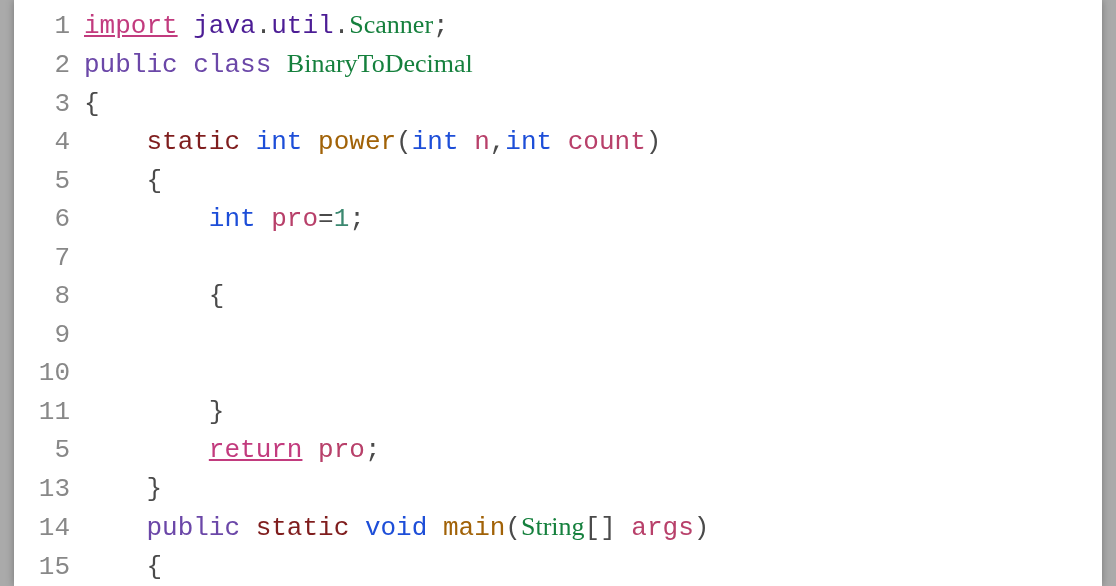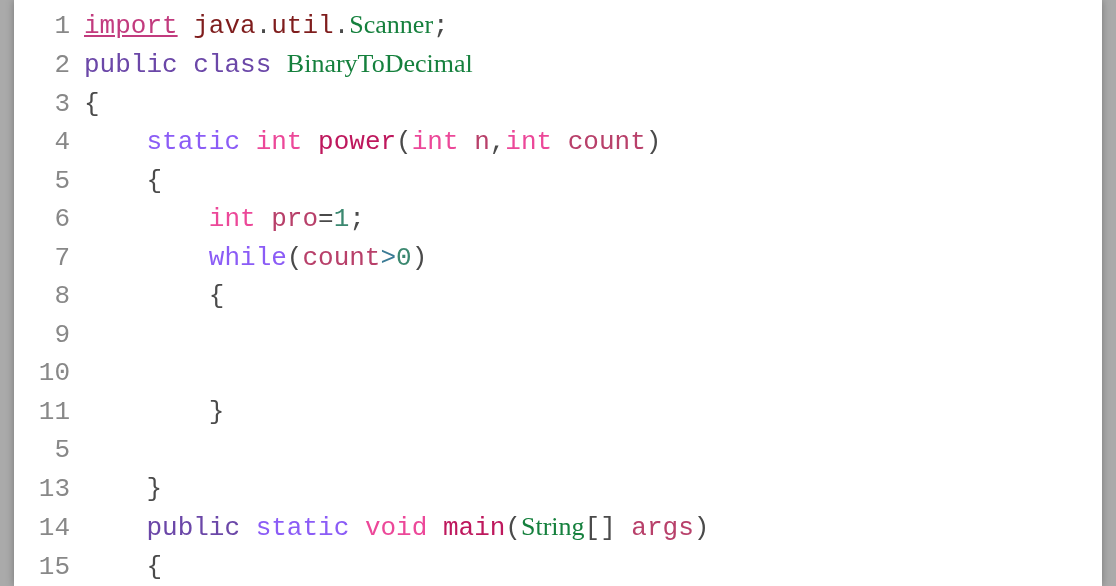--- a/index.html
+++ b/index.html
@@ -38,44 +38,44 @@
       text-align: right;
       padding-right: 14px;
       user-select: none;
       flex-shrink: 0;
     }
     .code-content {
       color: #4a4a4a;
     }
     .tok-keyword1 { color: #c23b7e; text-decoration: underline; } 
     .tok-keyword2 { color: #6b47a8; } 
-    .tok-keyword3 { color: #8b5cf6; } 
-    .tok-type { color: #ec4899; } 
+    .tok-keyword3 { color: #7f1d1d; } 
+    .tok-type { color: #1d4ed8; } 
     .tok-classname { color: #15803d; font-family: Liberation Serif, serif; } 
-    .tok-method { color: #be185d; } 
+    .tok-method { color: #a16207; } 
     .tok-var { color: #b8406a; } 
-    .tok-pkg { color: #7f1d1d; } 
+    .tok-pkg { color: #4c1d95; } 
     .tok-number { color: #3b8870; } 
     .tok-punct { color: #4a4a4a; }
     .tok-op { color: #3b7b95; }
   </style>
 </head>
 <body>
 
 <div class="editor-container">
   <div id="code-lines">
       <div class="code-line"><span class="line-number">1</span><span class="code-content"><span class="tok-keyword1">import</span><span> </span><span class="tok-pkg">java</span><span class="tok-punct">.</span><span class="tok-pkg">util</span><span class="tok-punct">.</span><span class="tok-classname">Scanner</span><span class="tok-punct">;</span></span></div>
       <div class="code-line"><span class="line-number">2</span><span class="code-content"><span class="tok-keyword2">public</span><span> </span><span class="tok-keyword2">class</span><span> </span><span class="tok-classname">BinaryToDecimal</span></span></div>
       <div class="code-line"><span class="line-number">3</span><span class="code-content"><span class="tok-punct">{</span></span></div>
       <div class="code-line"><span class="line-number">4</span><span class="code-content"><span>    </span><span class="tok-keyword3">static</span><span> </span><span class="tok-type">int</span><span> </span><span class="tok-method">power</span><span class="tok-punct">(</span><span class="tok-type">int</span><span> </span><span class="tok-var">n</span><span class="tok-punct">,</span><span class="tok-type">int</span><span> </span><span class="tok-var">count</span><span class="tok-punct">)</span></span></div>
       <div class="code-line"><span class="line-number">5</span><span class="code-content"><span class="tok-punct">    {</span></span></div>
       <div class="code-line"><span class="line-number">6</span><span class="code-content"><span>        </span><span class="tok-type">int</span><span> </span><span class="tok-var">pro</span><span class="tok-punct">=</span><span class="tok-number">1</span><span class="tok-punct">;</span></span></div>
-      <div class="code-line"><span class="line-number">7</span><span class="code-content"><span>        </span><span class="tok-keyword3">while</span><span class="tok-punct">(</span><span class="tok-var">count</span><span class="tok-op">&gt;</span><span class="tok-number">0</span><span class="tok-punct">)</span></span></div>
+      <div class="code-line"><span class="line-number">7</span></div>
       <div class="code-line"><span class="line-number">8</span><span class="code-content"><span class="tok-punct">        {</span></span></div>
       <div class="code-line"><span class="line-number">9</span></div>
       <div class="code-line"><span class="line-number">10</span></div>
       <div class="code-line"><span class="line-number">11</span><span class="code-content"><span class="tok-punct">        }</span></span></div>
-      <div class="code-line"><span class="line-number">5</span></div>
+      <div class="code-line"><span class="line-number">5</span><span class="code-content"><span>        </span><span class="tok-keyword1">return</span><span> </span><span class="tok-var">pro</span><span class="tok-punct">;</span></span></div>
       <div class="code-line"><span class="line-number">13</span><span class="code-content"><span class="tok-punct">    }</span></span></div>
       <div class="code-line"><span class="line-number">14</span><span class="code-content"><span>    </span><span class="tok-keyword2">public</span><span> </span><span class="tok-keyword3">static</span><span> </span><span class="tok-type">void</span><span> </span><span class="tok-method">main</span><span class="tok-punct">(</span><span class="tok-classname">String</span><span class="tok-punct">[]</span><span> </span><span class="tok-var">args</span><span class="tok-punct">)</span></span></div>
       <div class="code-line"><span class="line-number">15</span><span class="code-content"><span class="tok-punct">    {</span></span></div>
     </div>
 </div>
 
 </body></html>

